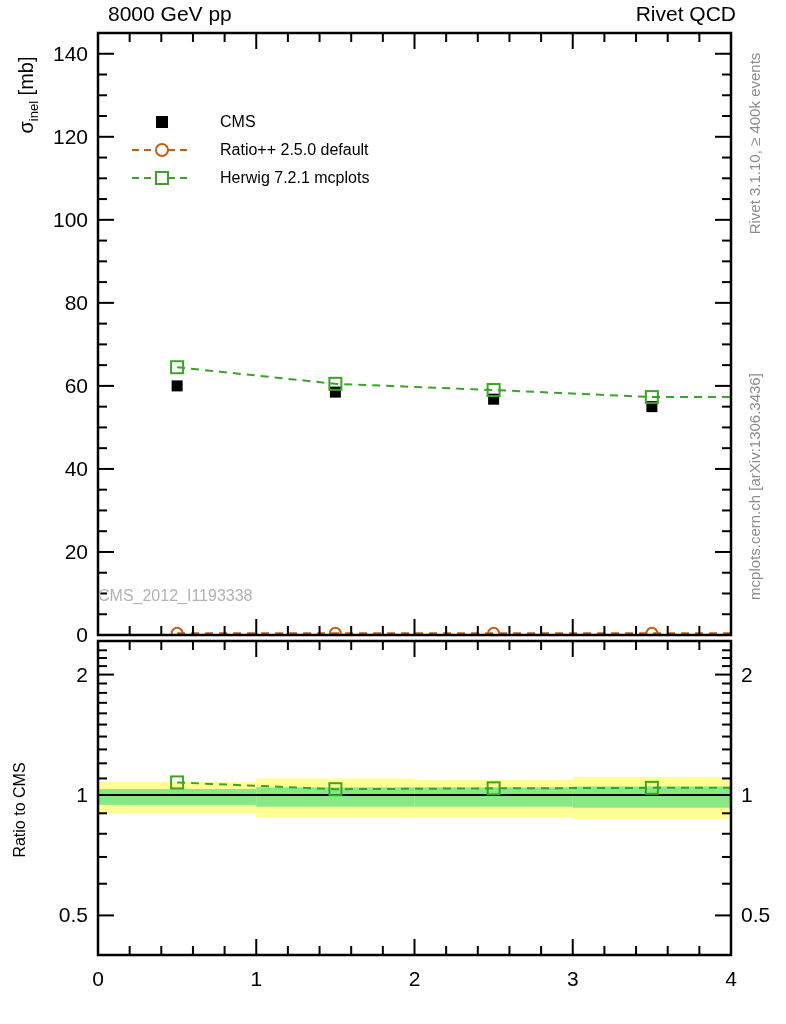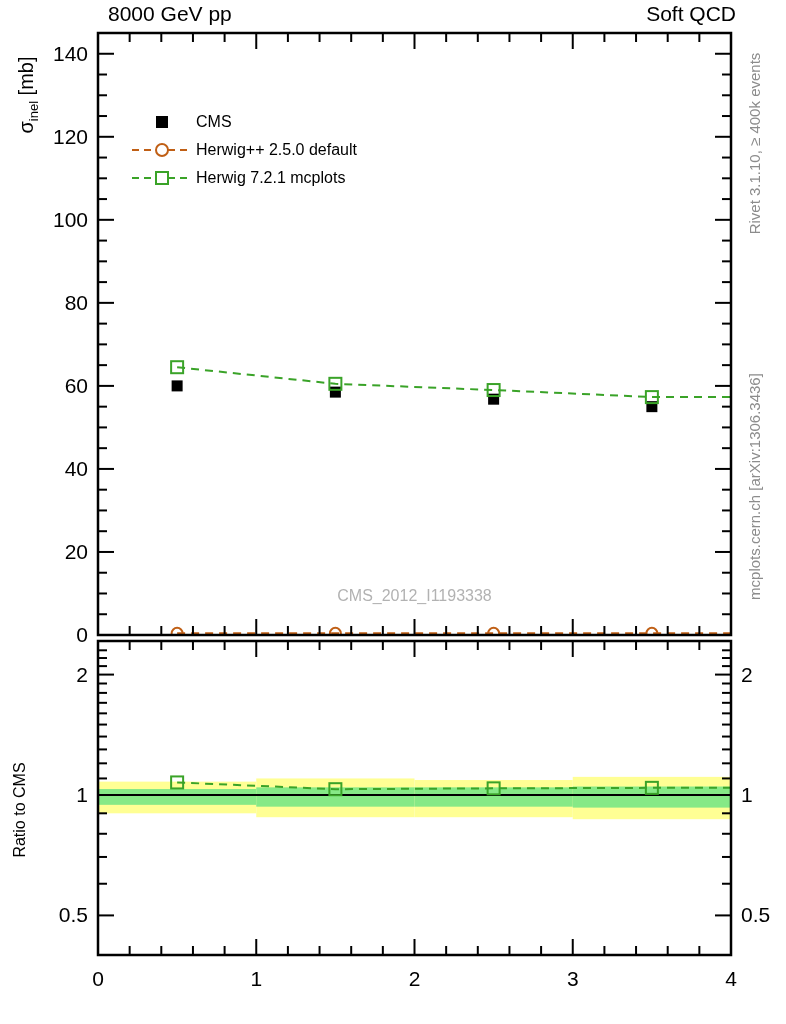--- a/index.html
+++ b/index.html
@@ -6,25 +6,25 @@
   body{font-family:"Liberation Sans","DejaVu Sans",sans-serif;color:#000;}
   .page{position:relative;width:786px;height:1024px;background:#fff;overflow:hidden;}
   .hdr-left{position:absolute;left:108px;top:2px;font-size:21px;}
   .hdr-right{position:absolute;right:50px;top:2px;font-size:21px;}
   .vtext{position:absolute;transform:rotate(-90deg);white-space:nowrap;text-align:center;}
   .sigma-label{left:-57px;top:82px;width:170px;font-size:20px;}
   .sigma-label sub{font-size:13px;}
   .rivet-note{left:639px;top:135px;width:230px;font-size:15px;color:#8c8c8c;}
   .mcplots-note{left:604px;top:478px;width:300px;font-size:15px;color:#8c8c8c;}
   .ratio-ylabel{left:-60px;top:801px;width:160px;font-size:16px;}
-  .watermark{position:absolute;left:98px;top:587px;width:633px;text-align:center;
+  .watermark{position:absolute;left:98px;top:587px;width:633px;
              font-size:16px;color:#b2b2b2;pointer-events:none;}
   .legend{position:absolute;left:132px;top:108px;}
   .legend-row{display:flex;align-items:center;height:28px;}
-  .legend-label{margin-left:4px;font-size:16px;}
+  .legend-label{margin-left:28px;font-size:16px;}
   svg text{font-family:"Liberation Sans","DejaVu Sans",sans-serif;}
 </style>
 </head>
 <body>
 
 <div class="page">
 
   <svg id="plot-svg" width="786" height="1024">
       <defs>
         <clipPath id="cm">
@@ -269,21 +269,21 @@
         <text x="741" y="681.5880017344075" text-anchor="start" font-size="21">2</text>
         <text x="98" y="986" text-anchor="middle" font-size="21">0</text>
         <text x="256.25" y="986" text-anchor="middle" font-size="21">1</text>
         <text x="414.5" y="986" text-anchor="middle" font-size="21">2</text>
         <text x="572.75" y="986" text-anchor="middle" font-size="21">3</text>
         <text x="731" y="986" text-anchor="middle" font-size="21">4</text>
       </g>
     </svg>
 
   <div class="hdr-left">8000 GeV pp</div>
-  <div class="hdr-right">Soft QCD</div>
+  <div class="hdr-right">Rivet QCD</div>
 
   <div class="vtext sigma-label">
     <span>σ</span><sub>inel</sub><span> [mb]</span>
   </div>
 
   <div class="vtext rivet-note">Rivet 3.1.10, ≥ 400k events</div>
   <div class="vtext mcplots-note">mcplots.cern.ch [arXiv:1306.3436]</div>
   <div class="vtext ratio-ylabel">Ratio to CMS</div>
 
   <div class="watermark">CMS_2012_I1193338</div>
@@ -293,21 +293,21 @@
       <svg class="lm" id="lm0" width="60" height="18">
           <rect x="24" y="3" width="12" height="12" fill="#000000"></rect>
         </svg>
       <span class="legend-label">CMS</span>
     </div>
     <div class="legend-row">
       <svg class="lm" id="lm1" width="60" height="18">
           <line x1="0" y1="9" x2="60" y2="9" stroke="#c05f15" stroke-width="2" stroke-dasharray="7 5"></line>
           <circle cx="30" cy="9" r="6" fill="#fff" stroke="#c05f15" stroke-width="2"></circle>
         </svg>
-      <span class="legend-label">Herwig++ 2.5.0 default</span>
+      <span class="legend-label">Ratio++ 2.5.0 default</span>
     </div>
     <div class="legend-row">
       <svg class="lm" id="lm2" width="60" height="18">
           <line x1="0" y1="9" x2="60" y2="9" stroke="#3aa328" stroke-width="2" stroke-dasharray="7 5"></line>
           <rect x="24" y="3" width="12" height="12" fill="#fff" stroke="#3aa328" stroke-width="2"></rect>
         </svg>
       <span class="legend-label">Herwig 7.2.1 mcplots</span>
     </div>
   </div>
 

